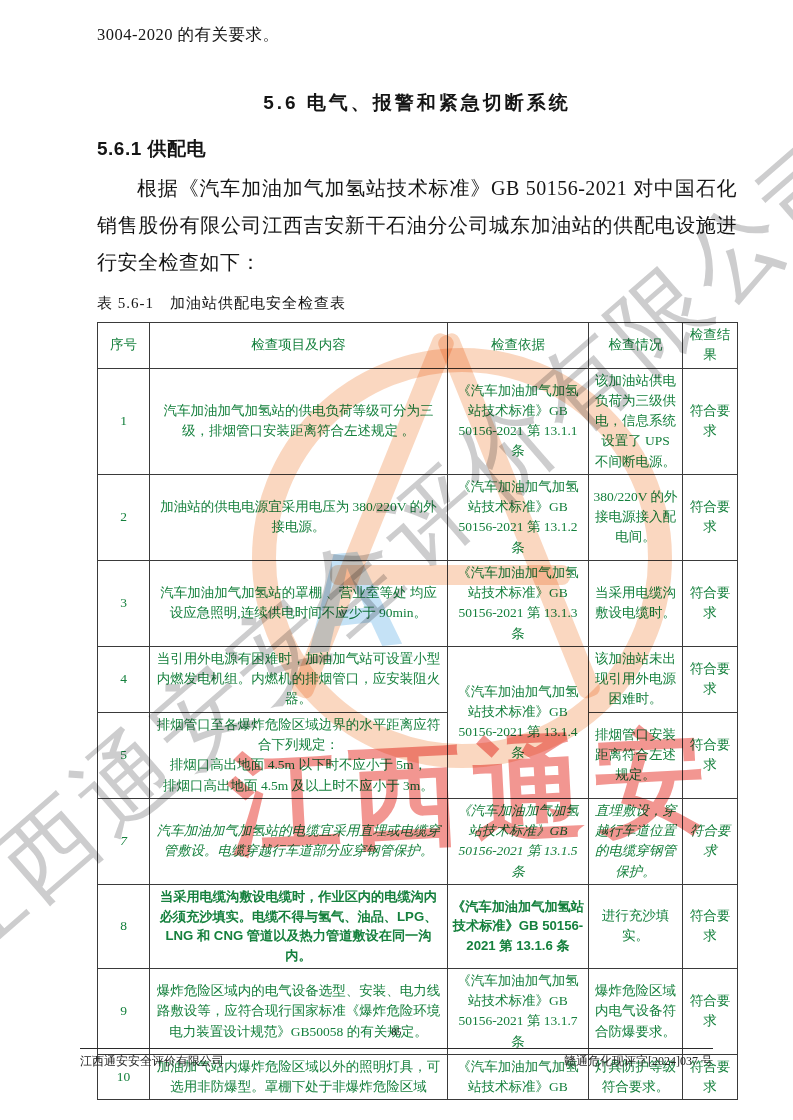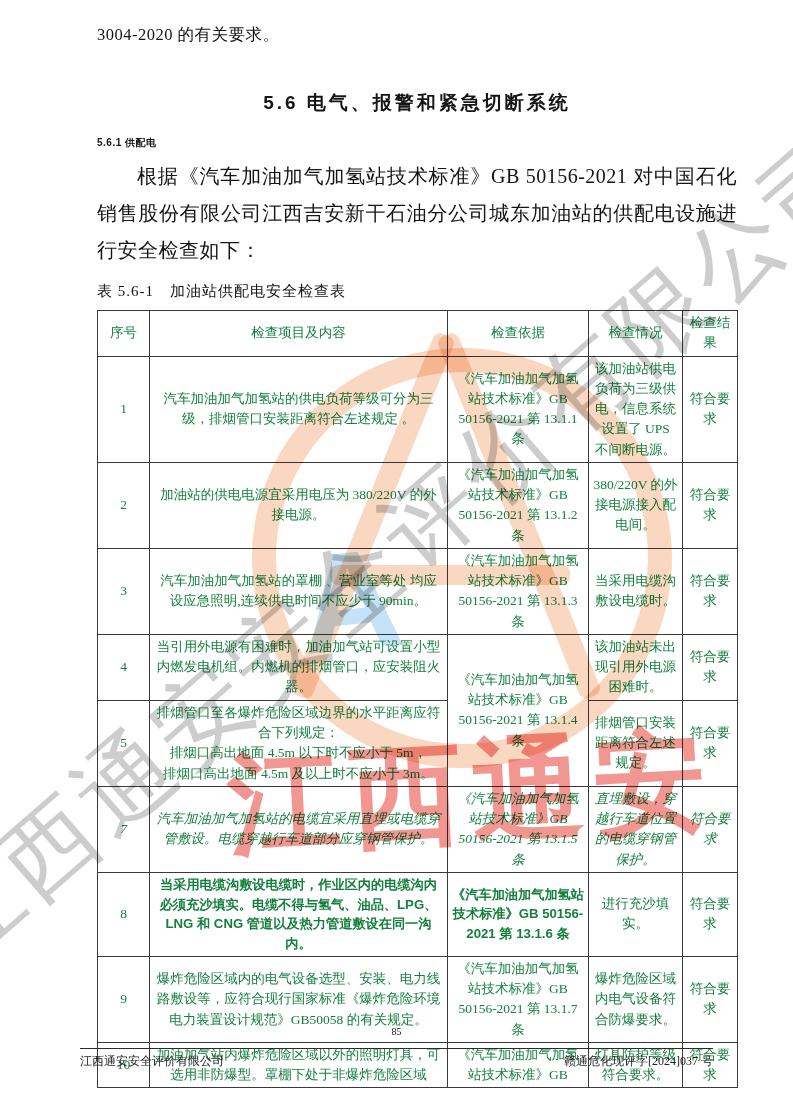--- a/index.html
+++ b/index.html
@@ -16,21 +16,21 @@
   }
   
   .content { margin:0 56px 0 97px; width:640px; }
   .intro-line { margin-top:24px; font-size:16.5px; letter-spacing:0.5px; }
   .sec-heading {
     margin-top:44px; font-size:19px; font-weight:bold; letter-spacing:3px;
     font-family:Liberation Sans, sans-serif;
     text-align:center;
   }
   .subsec-heading {
-    margin-top:20px; font-size:10px; font-weight:bold; letter-spacing:0.5px;
+    margin-top:20px; font-size:19px; font-weight:bold; letter-spacing:0.5px;
     font-family:"Liberation Sans","DejaVu Sans",sans-serif;
   }
   .para {
     margin-top:8px; font-size:20px; line-height:37px; text-align:justify;
     text-indent:2em; letter-spacing:0.5px;
   }
   .table-caption { margin-top:13px; text-align:left; font-size:15px; letter-spacing:1px; }
   
   table.check-table {
     margin-top:9px; width:640px; border-collapse:collapse; table-layout:fixed;

